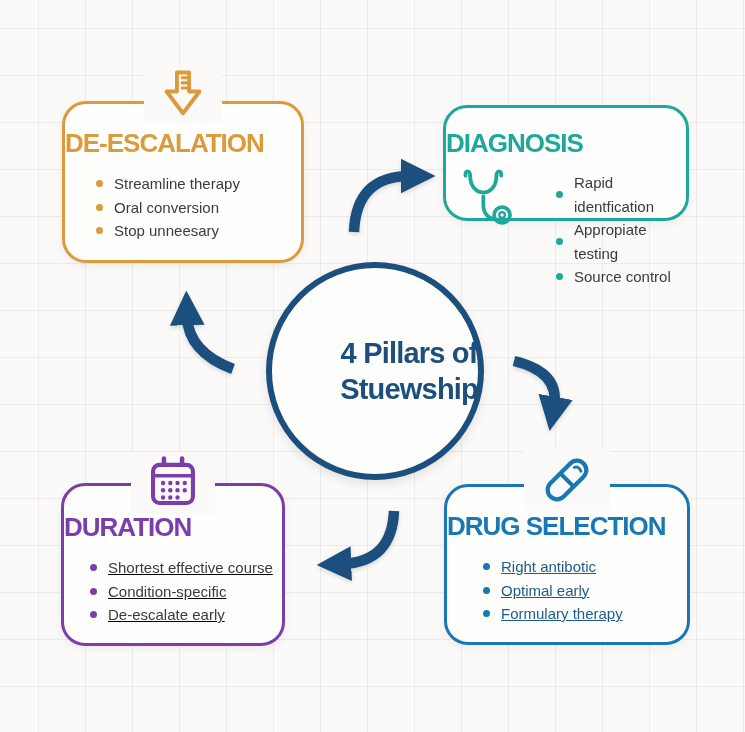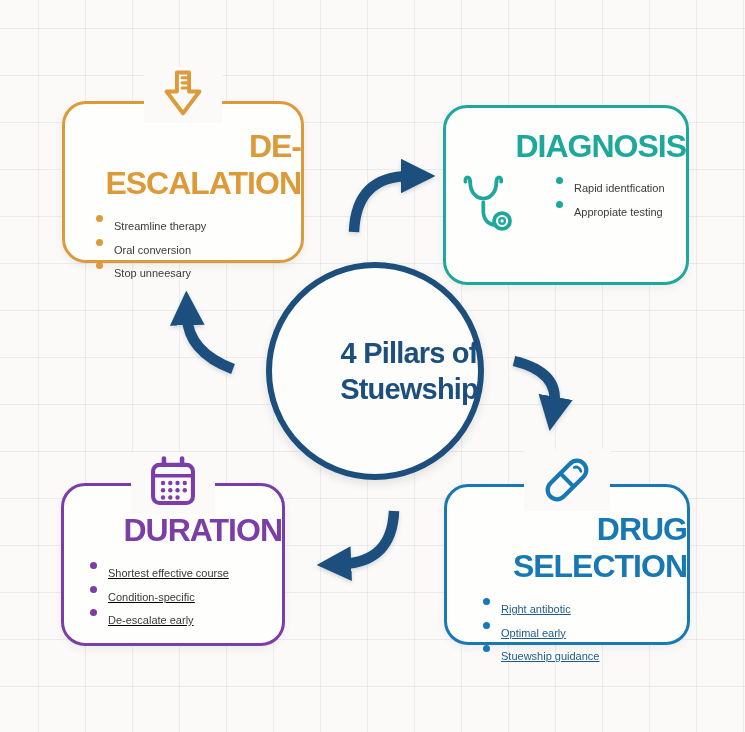--- a/index.html
+++ b/index.html
@@ -30,49 +30,49 @@
   }
   
   .pillar-box{
     position:absolute;
     background:#FEFEFD;
     border:3.5px solid;
     border-radius:24px;
     box-shadow:0 3px 8px rgba(60,60,70,0.07);
   }
   .box-de{left:62px;top:101px;width:242px;height:162px;border-color:var(--orange);}
-  .box-dx{left:443px;top:105px;width:246px;height:180px;border-color:var(--teal);}
+  .box-dx{left:443px;top:105px;width:246px;height:116px;border-color:var(--teal);}
   .box-du{left:61px;top:483px;width:224px;height:163px;border-color:var(--purple);}
   .box-ds{left:444px;top:484px;width:246px;height:161px;border-color:var(--blue);}
 
   .box-icon{
     position:absolute;left:50%;transform:translateX(-50%);
     background:var(--bg);padding:0 13px;line-height:0;
   }
   .box-de .box-icon{top:-37px;}
   .box-du .box-icon{top:-34px;}
   .box-ds .box-icon{top:-38px;}
 
   .pillar-title{
-    text-align:right;
-    font-size:32px;font-weight:700;letter-spacing:-1px;
+    text-align:left;
+    font-size:26px;font-weight:700;letter-spacing:-1px;
     padding-top:22px;
   }
   .box-de .pillar-title{color:var(--orange);padding-top:24px;}
   .box-dx .pillar-title{color:var(--teal);padding-top:20px;}
   .box-du .pillar-title{color:var(--purple);padding-top:26px;}
   .box-ds .pillar-title{color:var(--blue);padding-top:24px;}
 
   ul.bullets{list-style:none;margin-top:13px;}
   .box-de ul.bullets{margin-left:31px;}
   .box-du ul.bullets{margin-left:26px;text-decoration:underline;}
   .box-ds ul.bullets{margin-left:36px;}
   ul.bullets li{
-    display:flex;align-items:flex-start;
-    font-size:11px;line-height:23.5px;
+    display:flex;align-items:center;
+    font-size:15px;line-height:23.5px;
     color:var(--text-dark);
   }
   .box-ds ul.bullets li{color:var(--text-blue);text-decoration:underline;}
   .dot{
     width:7px;height:7px;border-radius:50%;
     margin-right:11px;flex:0 0 7px;
   }
   .box-de .dot{background:var(--orange);}
   .box-dx .dot{background:var(--teal);}
   .box-du .dot{background:var(--purple);}
@@ -172,20 +172,24 @@
       </div>
       <ul class="bullets">
         <li>
             <span class="dot"></span>
             <span>Rapid identfication</span>
           </li>
         <li>
             <span class="dot"></span>
             <span>Appropiate testing</span>
           </li>
+        <li>
+            <span class="dot"></span>
+            <span>Source control</span>
+          </li>
       </ul>
     </div>
   </div>
 
   <div class="center-circle">
     <div class="center-title">
       <div>4 Pillars of</div>
       <div>Stuewship</div>
     </div>
   </div>
@@ -246,18 +250,18 @@
       <li>
           <span class="dot"></span>
           <span>Right antibotic</span>
         </li>
       <li>
           <span class="dot"></span>
           <span>Optimal early</span>
         </li>
       <li>
           <span class="dot"></span>
-          <span>Stuewship guidance</span>
+          <span>Formulary therapy</span>
         </li>
     </ul>
   </div>
 
 </div>
 
 </body></html>

